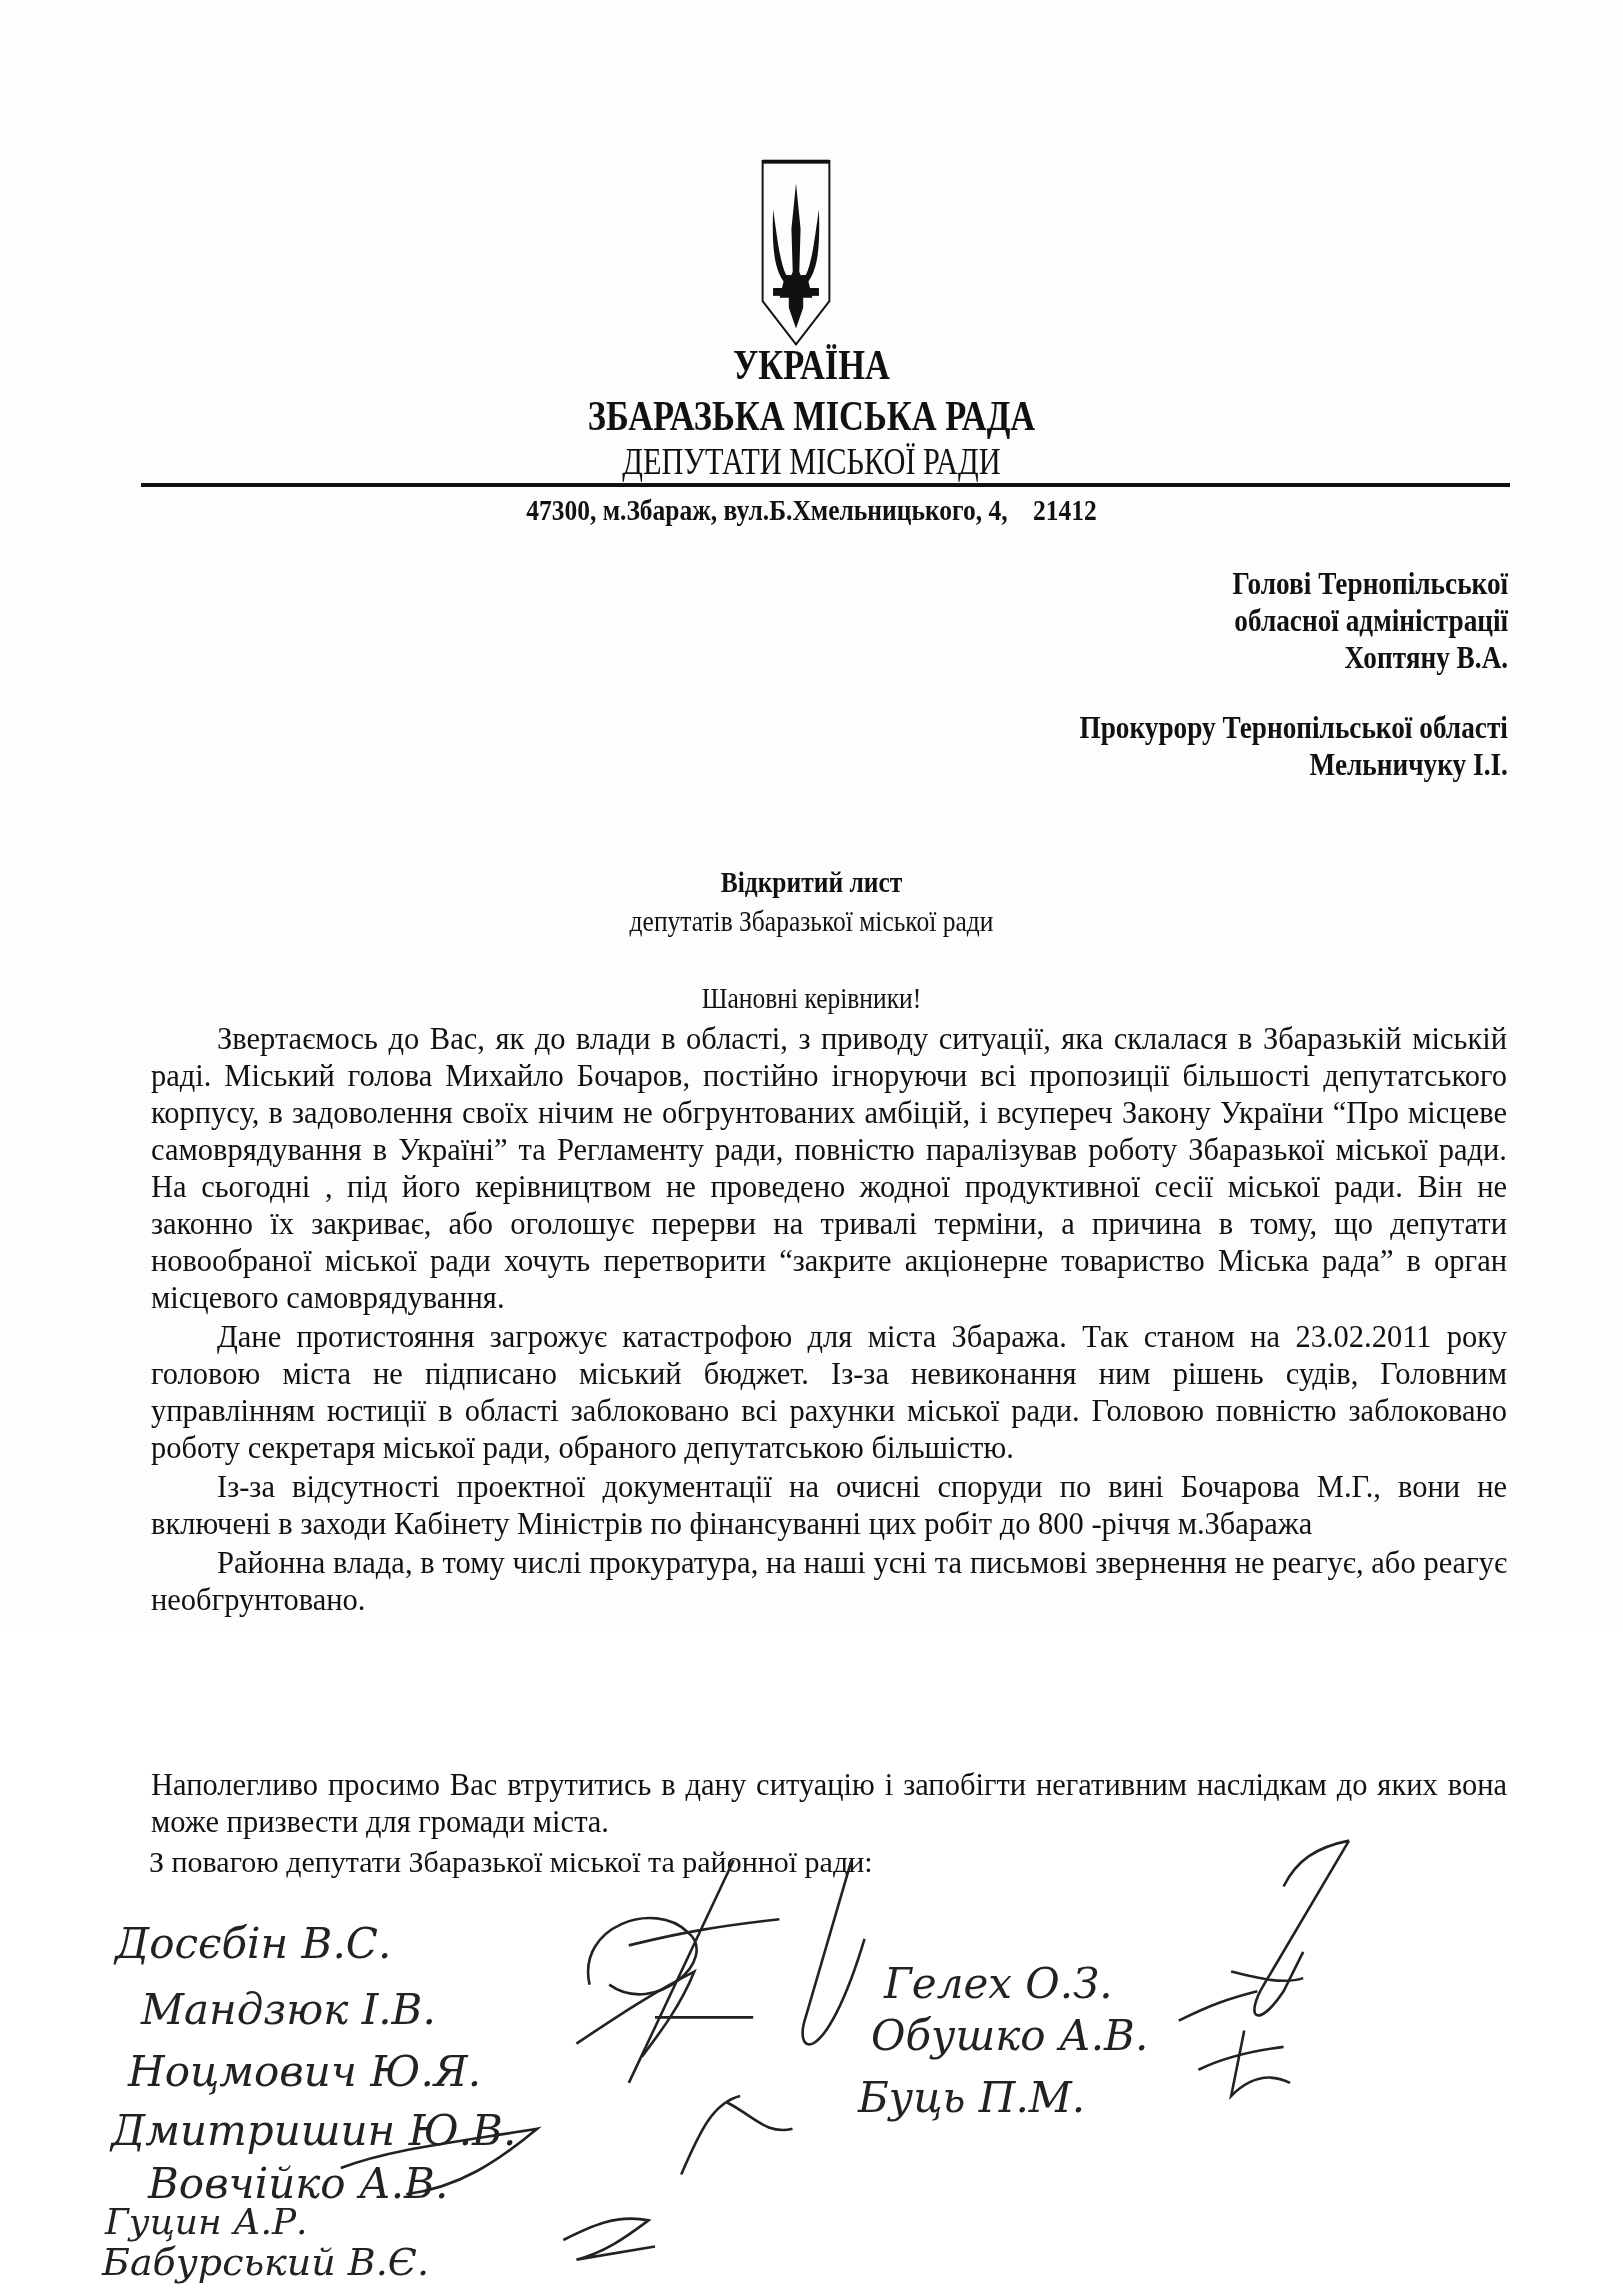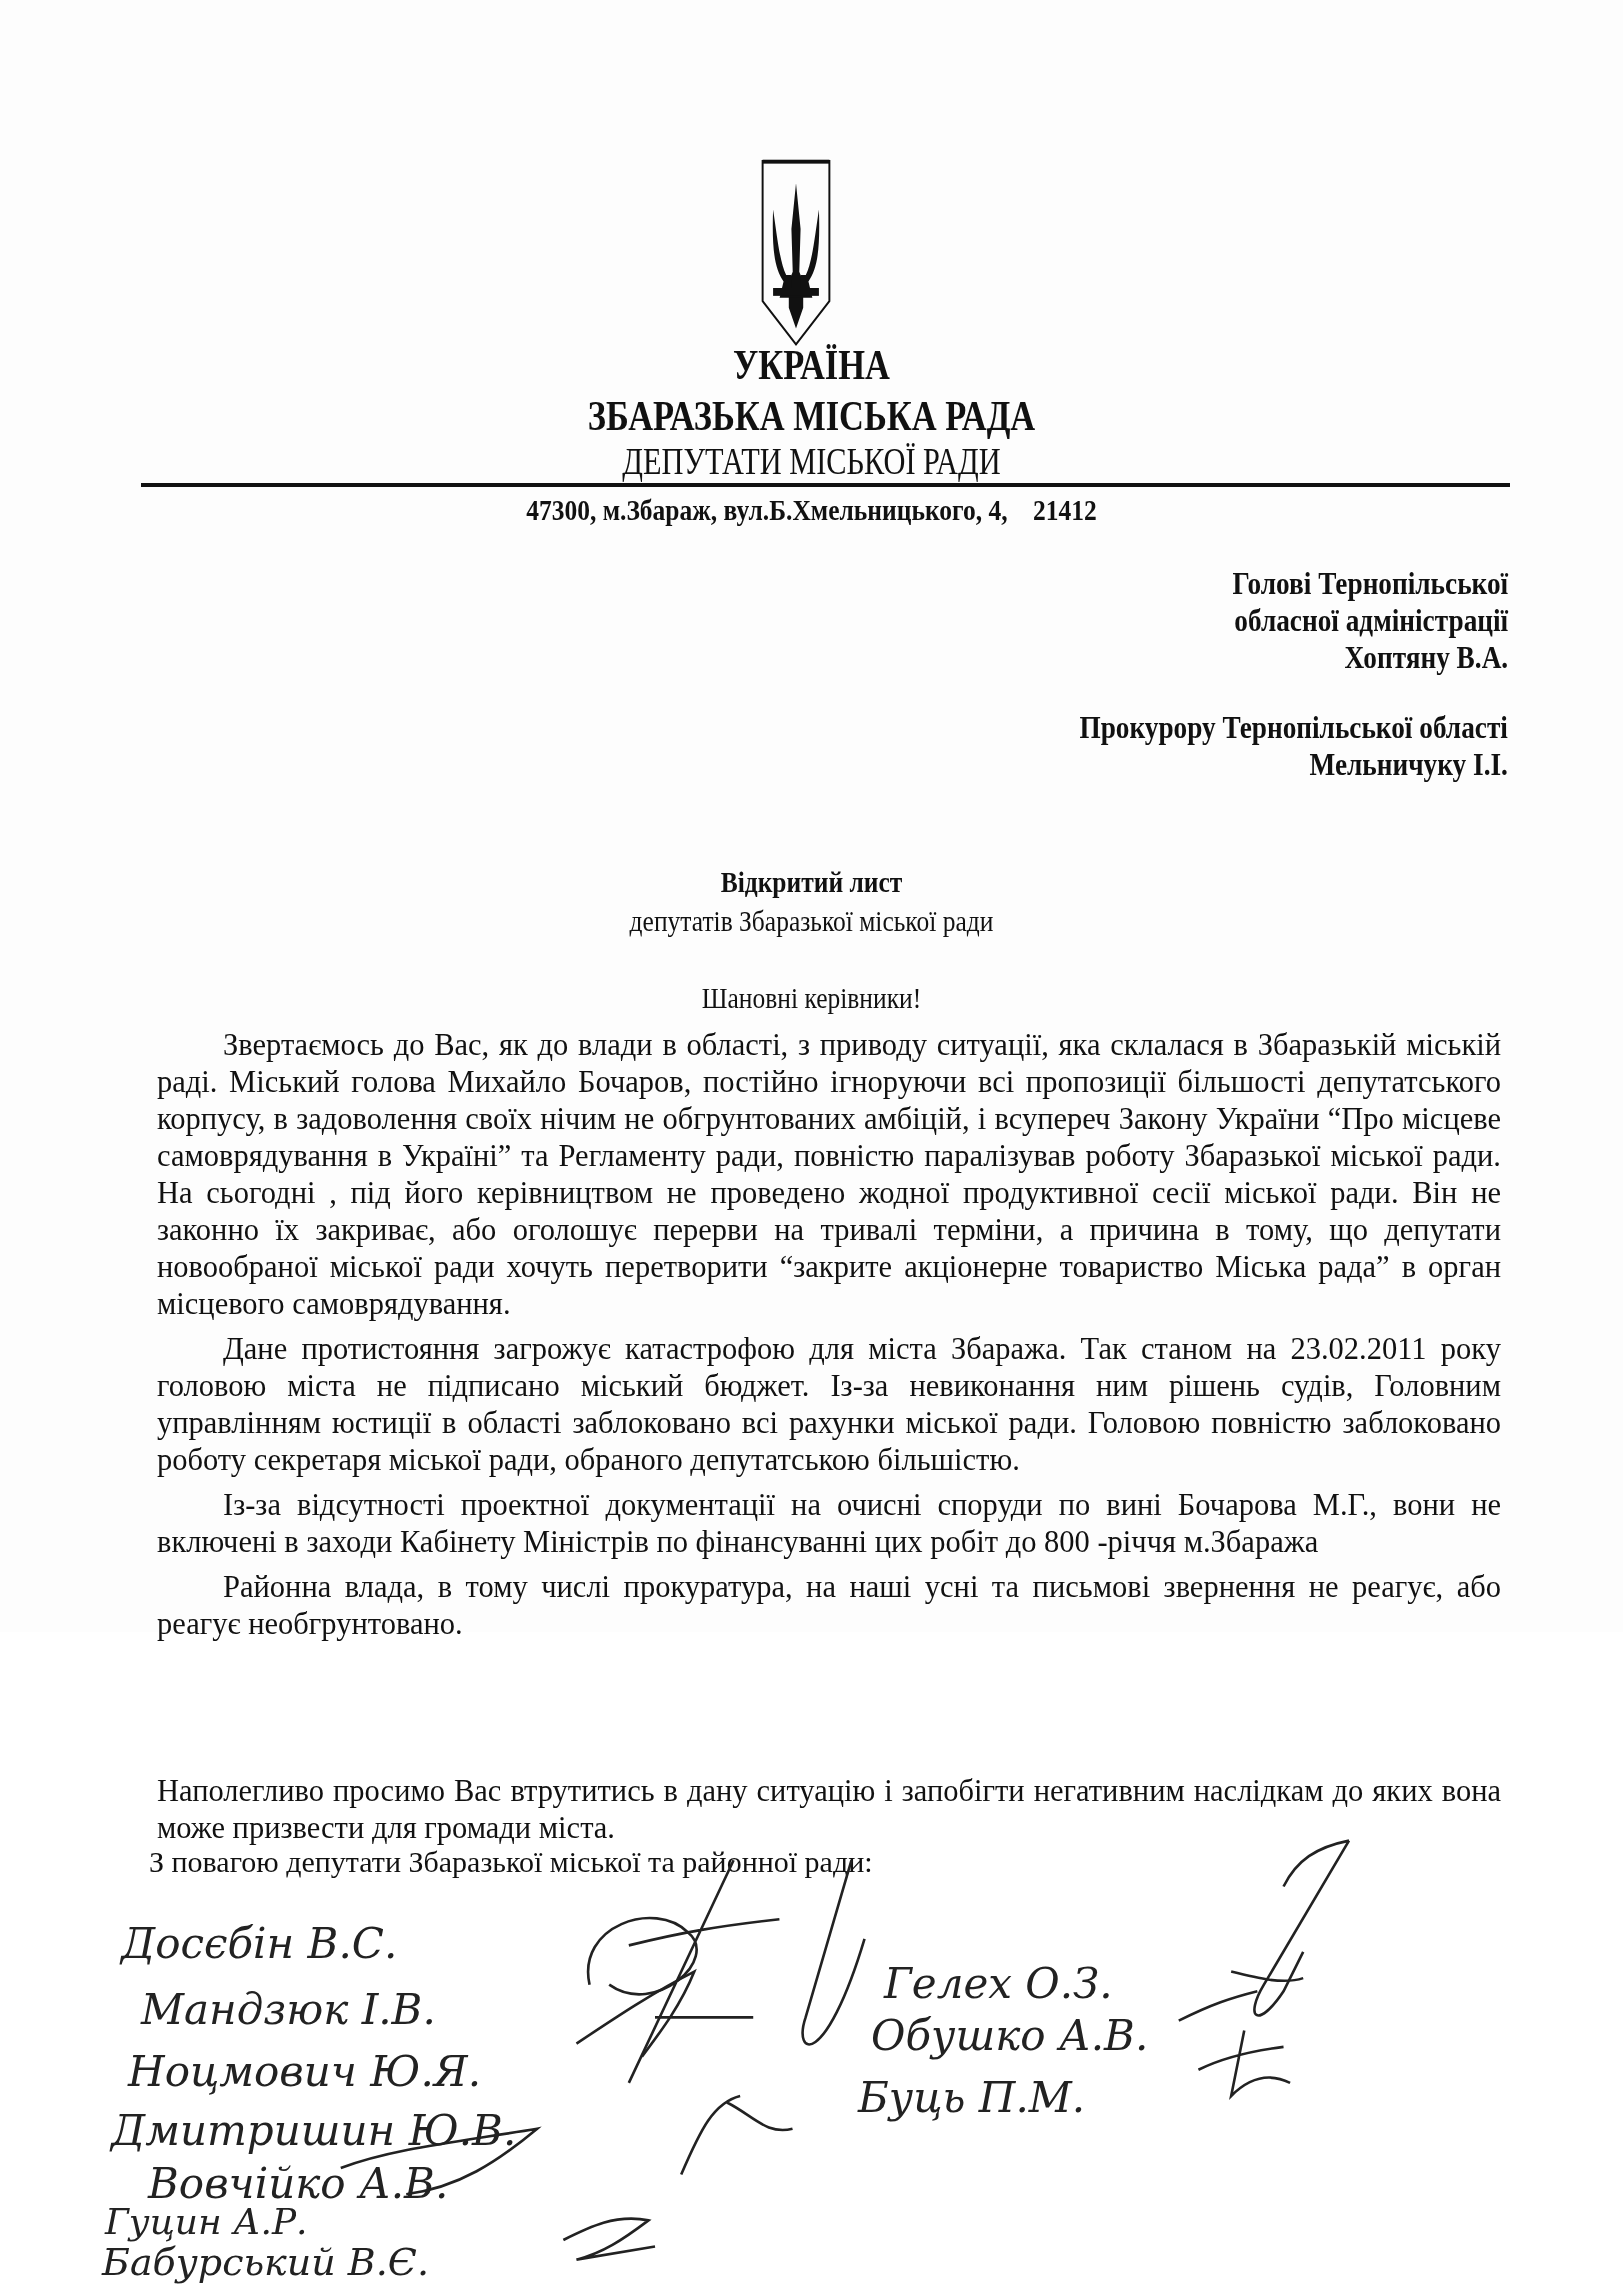--- a/index.html
+++ b/index.html
@@ -21,21 +21,21 @@
   .rcp1 { top: 565px; }
   .rcp2 { top: 709px; }
 
   .title { position: absolute; left: 0; width: 1623px; text-align: center; }
   .title-main { top: 865px; font-size: 30px; font-weight: bold; transform: scaleX(0.85); }
   .title-sub { top: 904px; font-size: 30px; transform: scaleX(0.85); }
   .salutation { top: 981px; font-size: 30px; transform: scaleX(0.85); }
 
   .body { position: absolute; left: 149px; width: 1360px; font-size: 30.5px; line-height: 37px;
           text-align: justify; }
-  .body p { margin: 8px; text-indent: 66px; }
+  .body p { margin: 2px; text-indent: 66px; }
   .body p.noindent { text-indent: 0; }
   .body1 { top: 1019px; }
   .body2 { top: 1765px; }
   .closing { position: absolute; left: 149px; top: 1845px; font-size: 30px; }
 
   .sig { position: absolute; font-family: "DejaVu Serif", serif; font-style: italic; color: #222;
          font-size: 42px; white-space: nowrap; }
   .scribble { position: absolute; }
 </style>
 </head>
@@ -76,21 +76,21 @@
     <p>Дане протистояння загрожує катастрофою для міста Збаража. Так станом на 23.02.2011 року головою міста не підписано міський бюджет. Із-за невиконання ним рішень судів, Головним управлінням юстиції в області заблоковано всі рахунки міської ради. Головою повністю заблоковано роботу секретаря міської ради, обраного депутатською більшістю.</p>
     <p>Із-за відсутності проектної документації на очисні споруди по вині Бочарова М.Г., вони не включені в заходи Кабінету Міністрів  по фінансуванні цих робіт  до 800 -річчя м.Збаража</p>
     <p>Районна влада, в тому числі прокуратура, на наші усні та письмові звернення  не реагує, або реагує необгрунтовано.</p>
   </div>
   <div class="body body2">
     <p class="noindent">Наполегливо просимо Вас втрутитись в дану ситуацію і запобігти негативним наслідкам до яких вона може призвести для громади міста.</p>
   </div>
 
   <div class="closing">З повагою депутати Збаразької міської та районної ради:</div>
 
-  <div class="sig" style="left:121px; top:1919px;text-align:right;">Досєбін В.С.</div>
+  <div class="sig" style="left:115px; top:1919px;text-align:right;">Досєбін В.С.</div>
   <div class="sig" style="left:141px; top:1985px;">Мандзюк І.В.</div>
   <div class="sig" style="left:128px; top:2047px;">Ноцмович Ю.Я.</div>
   <div class="sig" style="left:111px; top:2106px;">Дмитришин Ю.В.</div>
   <div class="sig" style="left:108px; top:2159px;margin-left:40px;">Вовчійко А.В.</div>
   <div class="sig" style="left:105px; top:2201px; font-size:36px;">Гуцин А.Р.</div>
   <div class="sig" style="left:102px; top:2240px; font-size:38px;">Бабурський В.Є.</div>
 
   <div class="sig" style="left:884px; top:1959px;">Гелех О.З.</div>
   <div class="sig" style="left:871px; top:2011px;">Обушко А.В.</div>
   <div class="sig" style="left:858px; top:2073px;">Буць П.М.</div>

